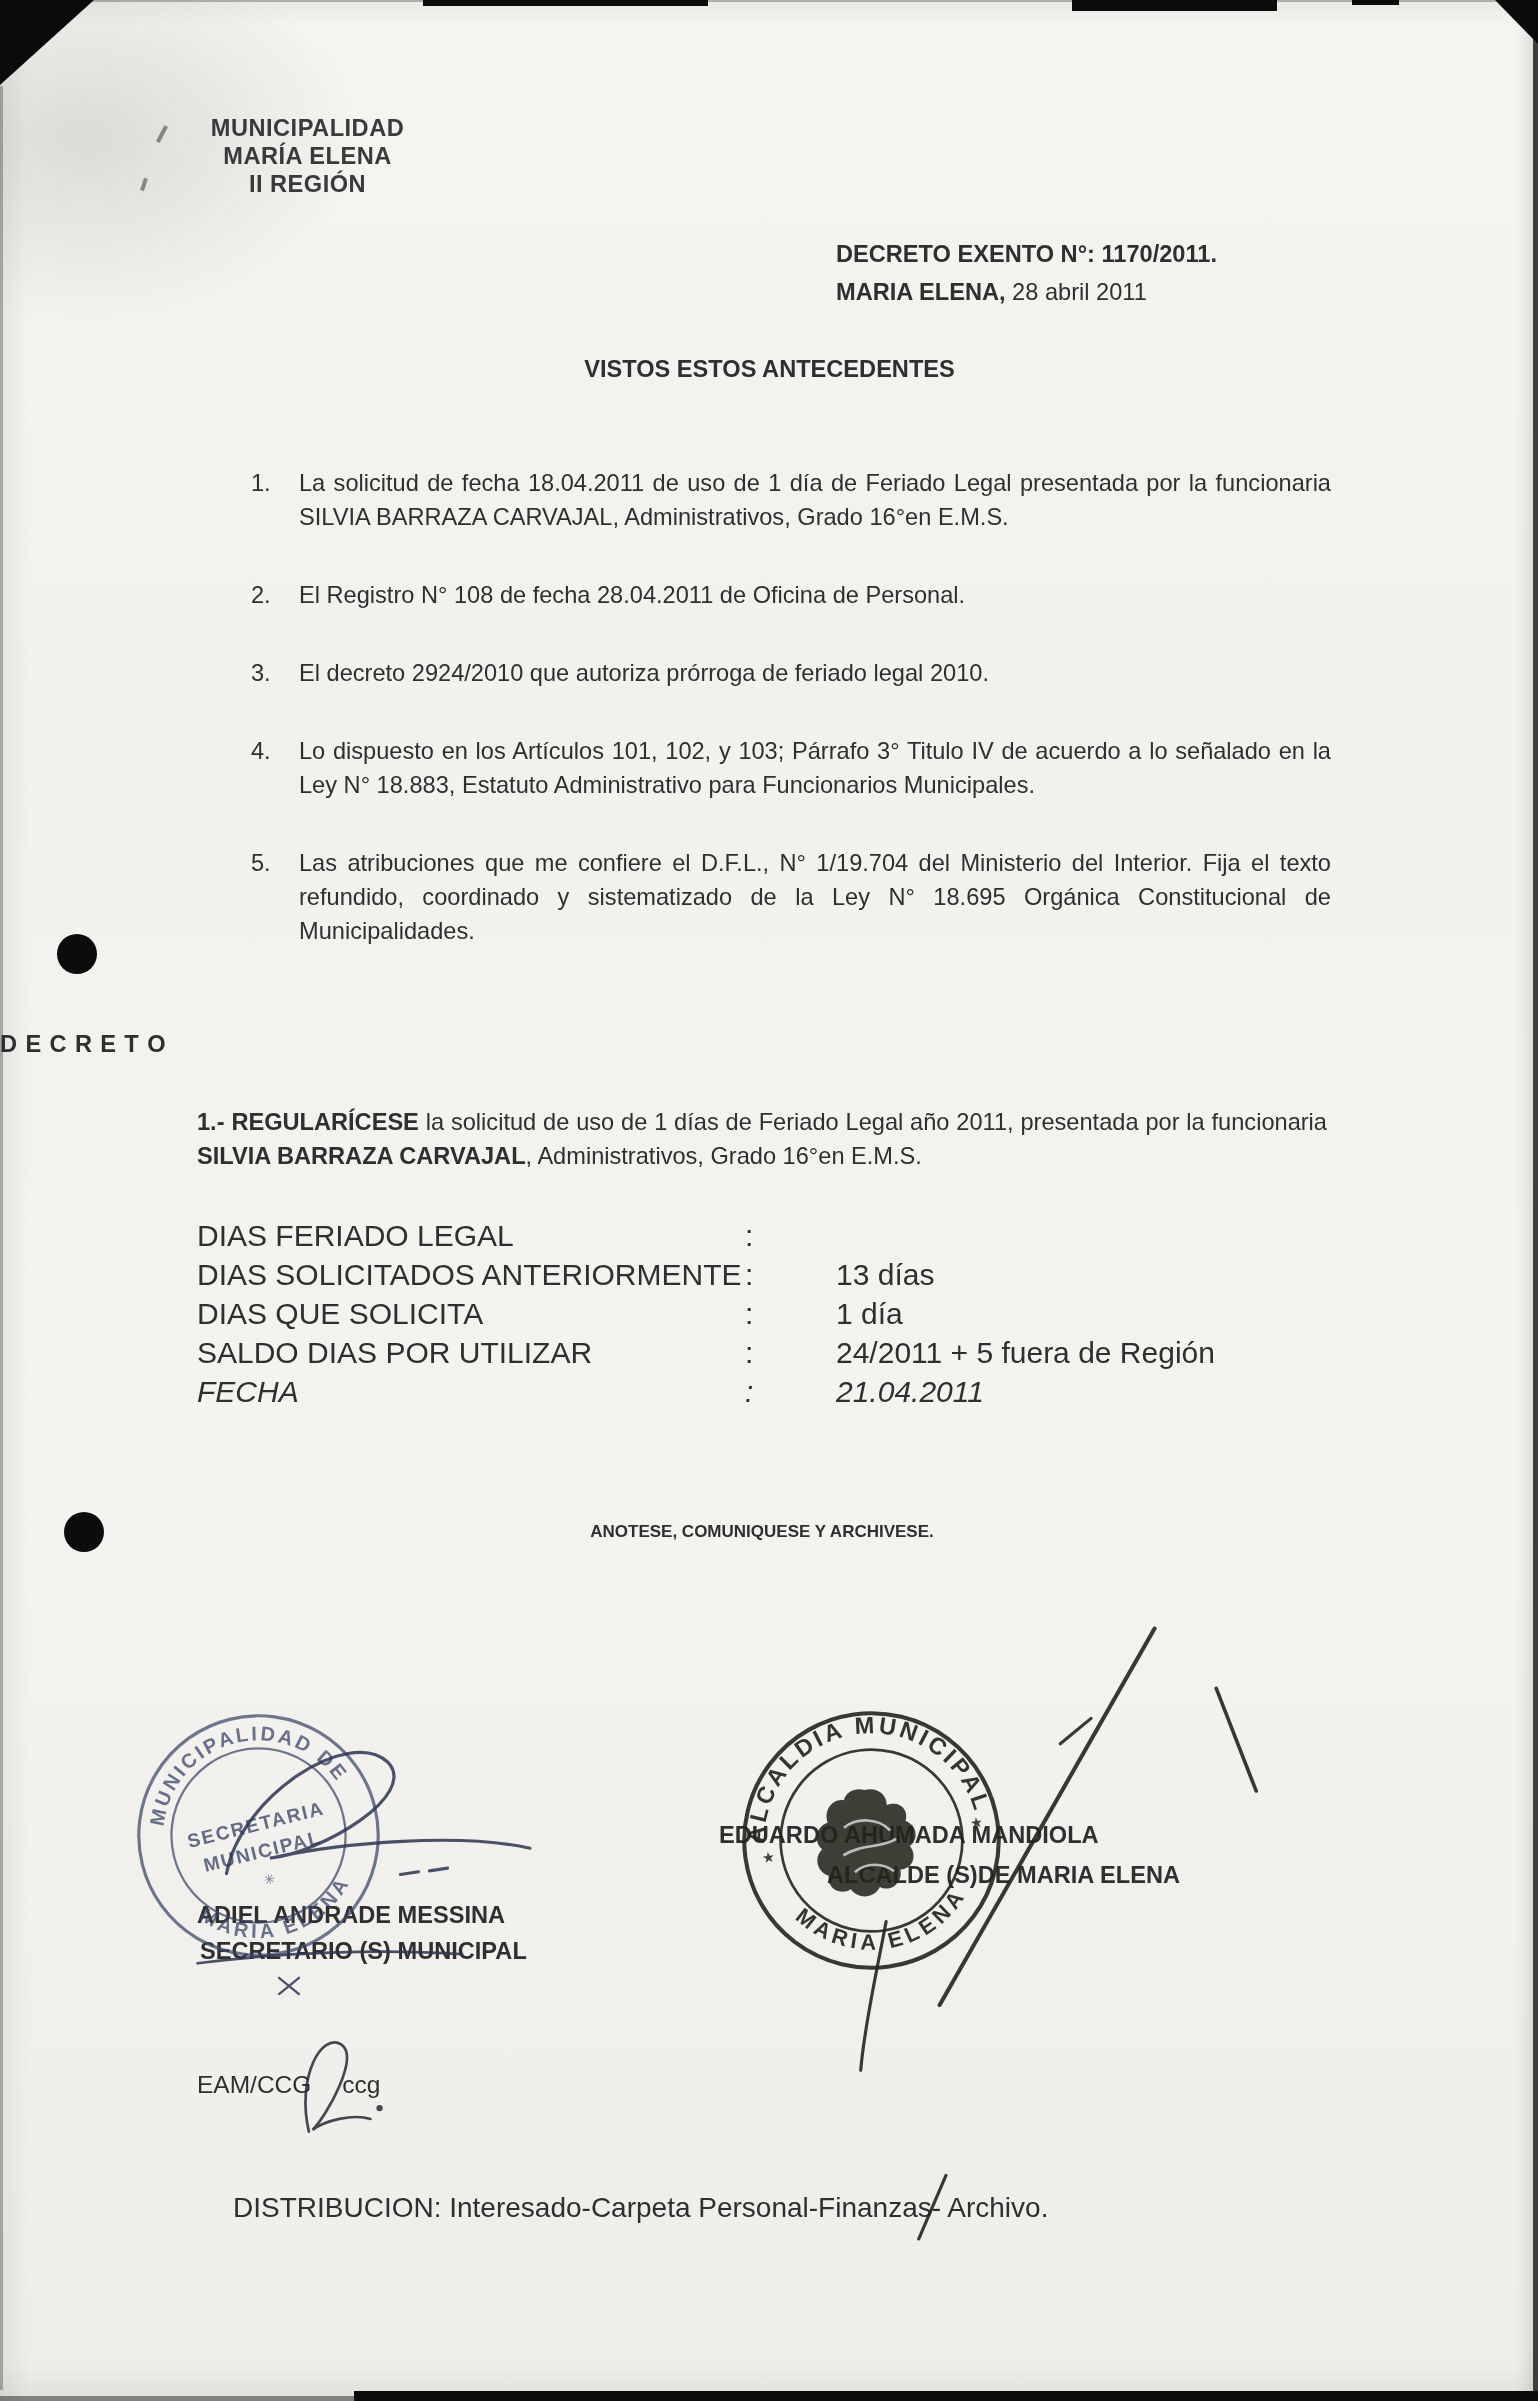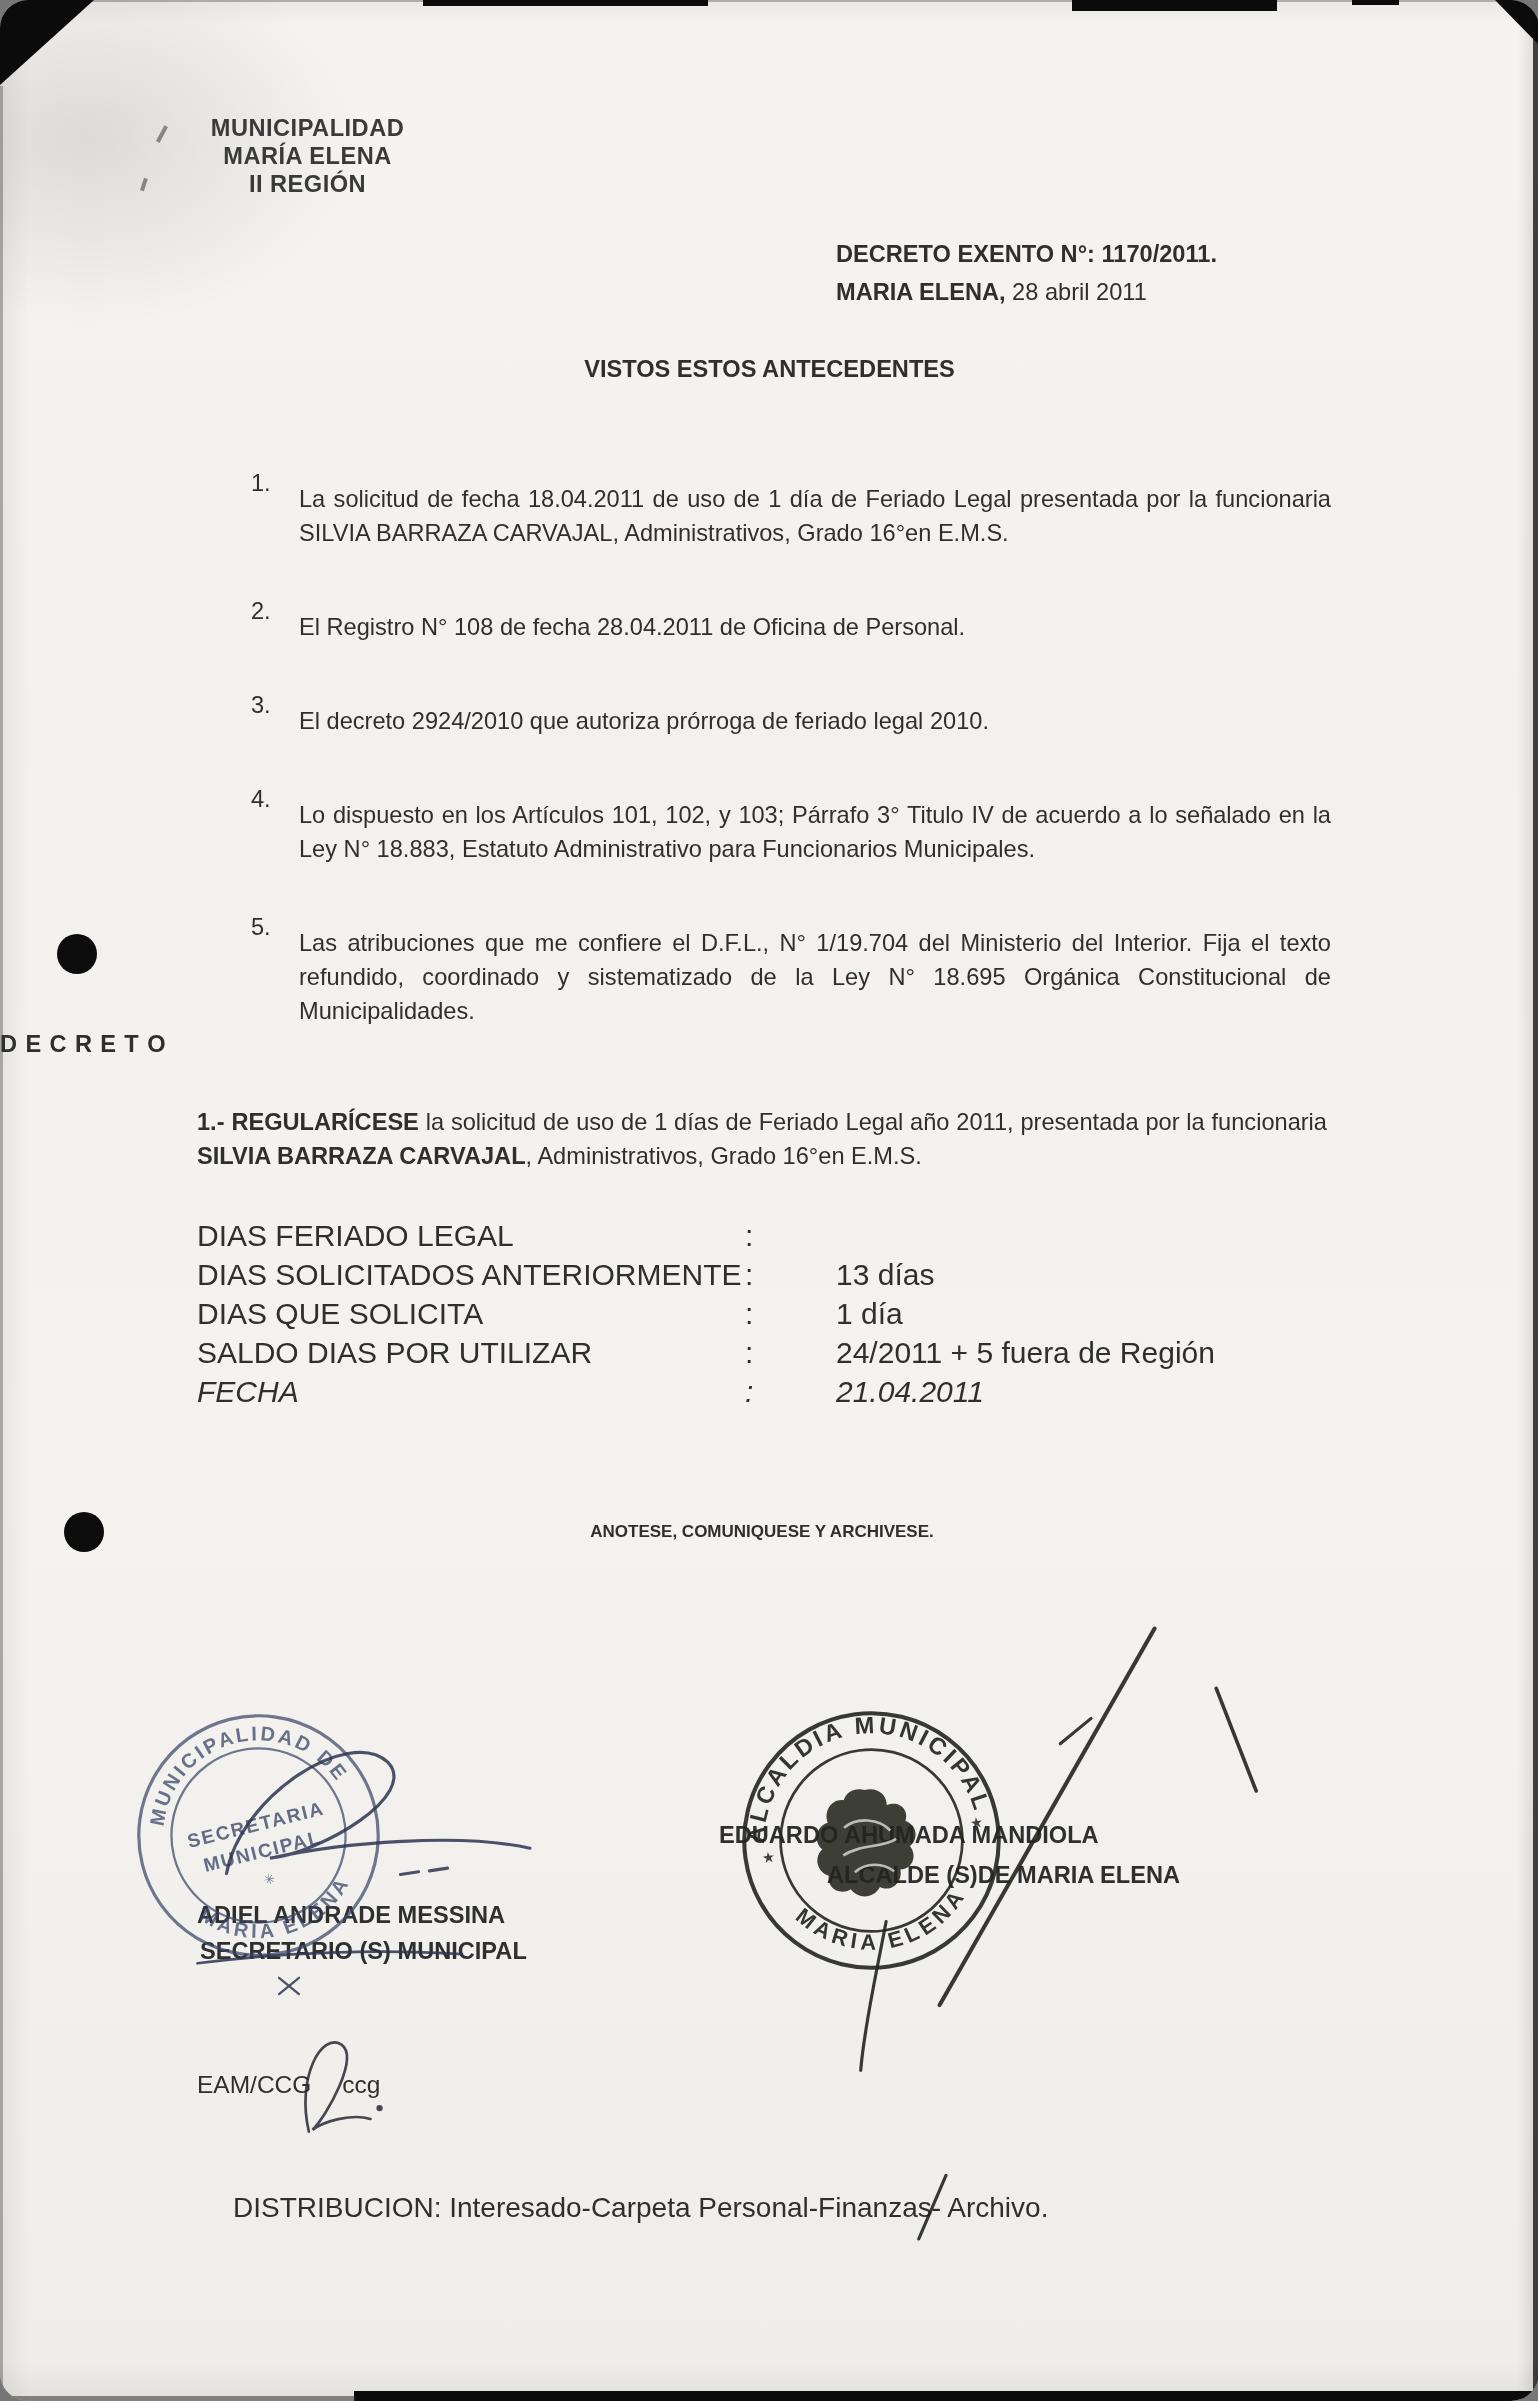--- a/index.html
+++ b/index.html
@@ -1,19 +1,19 @@
 <!DOCTYPE html>
 <html style="font-size:14.5px"><head>
 <meta charset="utf-8">
 <style>
   html,body{margin:0;padding:0;background:#777;}
   .page{
     position:relative;width:1539px;height:2401px;overflow:hidden;
     background:linear-gradient(180deg,#f5f4f1 0%,#f2f1ee 30%,#f4f3f0 62%,#eeede9 100%);
-    font-family:"Liberation Sans",sans-serif;color:#2f2f2f;border-radius:28px;
+    font-family:"Liberation Sans",sans-serif;color:#2f2f2f;
   }
   .page::before{
     content:"";position:absolute;inset:0;z-index:1;pointer-events:none;
     background:
       radial-gradient(390px 272px at 86px 136px, rgba(0,0,0,0.10), transparent 70%),
       linear-gradient(90deg, rgba(0,0,0,0.06) 0, transparent 29px),
       linear-gradient(270deg, rgba(0,0,0,0.12) 0, transparent 22px),
       linear-gradient(0deg, rgba(0,0,0,0.06) 0, transparent 38px),
       linear-gradient(180deg, rgba(0,0,0,0.05) 0, transparent 25.4px);
   }
@@ -37,21 +37,21 @@
   
   .letterhead{left:194px;top:114px;width:227px;text-align:center;font-weight:bold;
     font-size:23.6px;line-height:28px;color:#3a3a3a;letter-spacing:0.5px;}
   .decree-head{left:836px;top:209px;font-size:23.6px;line-height:38px;}
   
   .vistos{left:0;top:356px;width:1539px;text-align:center;font-size:23.6px;font-weight:bold;}
   
   .antecedentes{left:251px;top:466px;width:1080px;}
   .ant-item{display:flex;margin-bottom:44px;}
   .ant-num{flex:0 0 48px;}
-  .ant-text{flex:1;text-align:justify;margin-top:16px;}
+  .ant-text{flex:1;text-align:justify;}
   
   .decreto-title{left:0;top:1031px;width:1539px;text-align:left;font-size:23.6px;font-weight:bold;letter-spacing:0.9px;}
   .decreto-par{left:197px;top:1105px;width:1130px;text-align:justify;}
   
   .days{left:197px;top:1219px;width:1161px;}
   .day-row{display:grid;grid-template-columns:548px 91px 1fr;height:39px;font-size:30px;}
   .day-row.italic{font-style:italic;}
   
   .closing{left:0;top:1522px;width:1524px;text-align:center;font-size:17px;font-weight:bold;}
   

